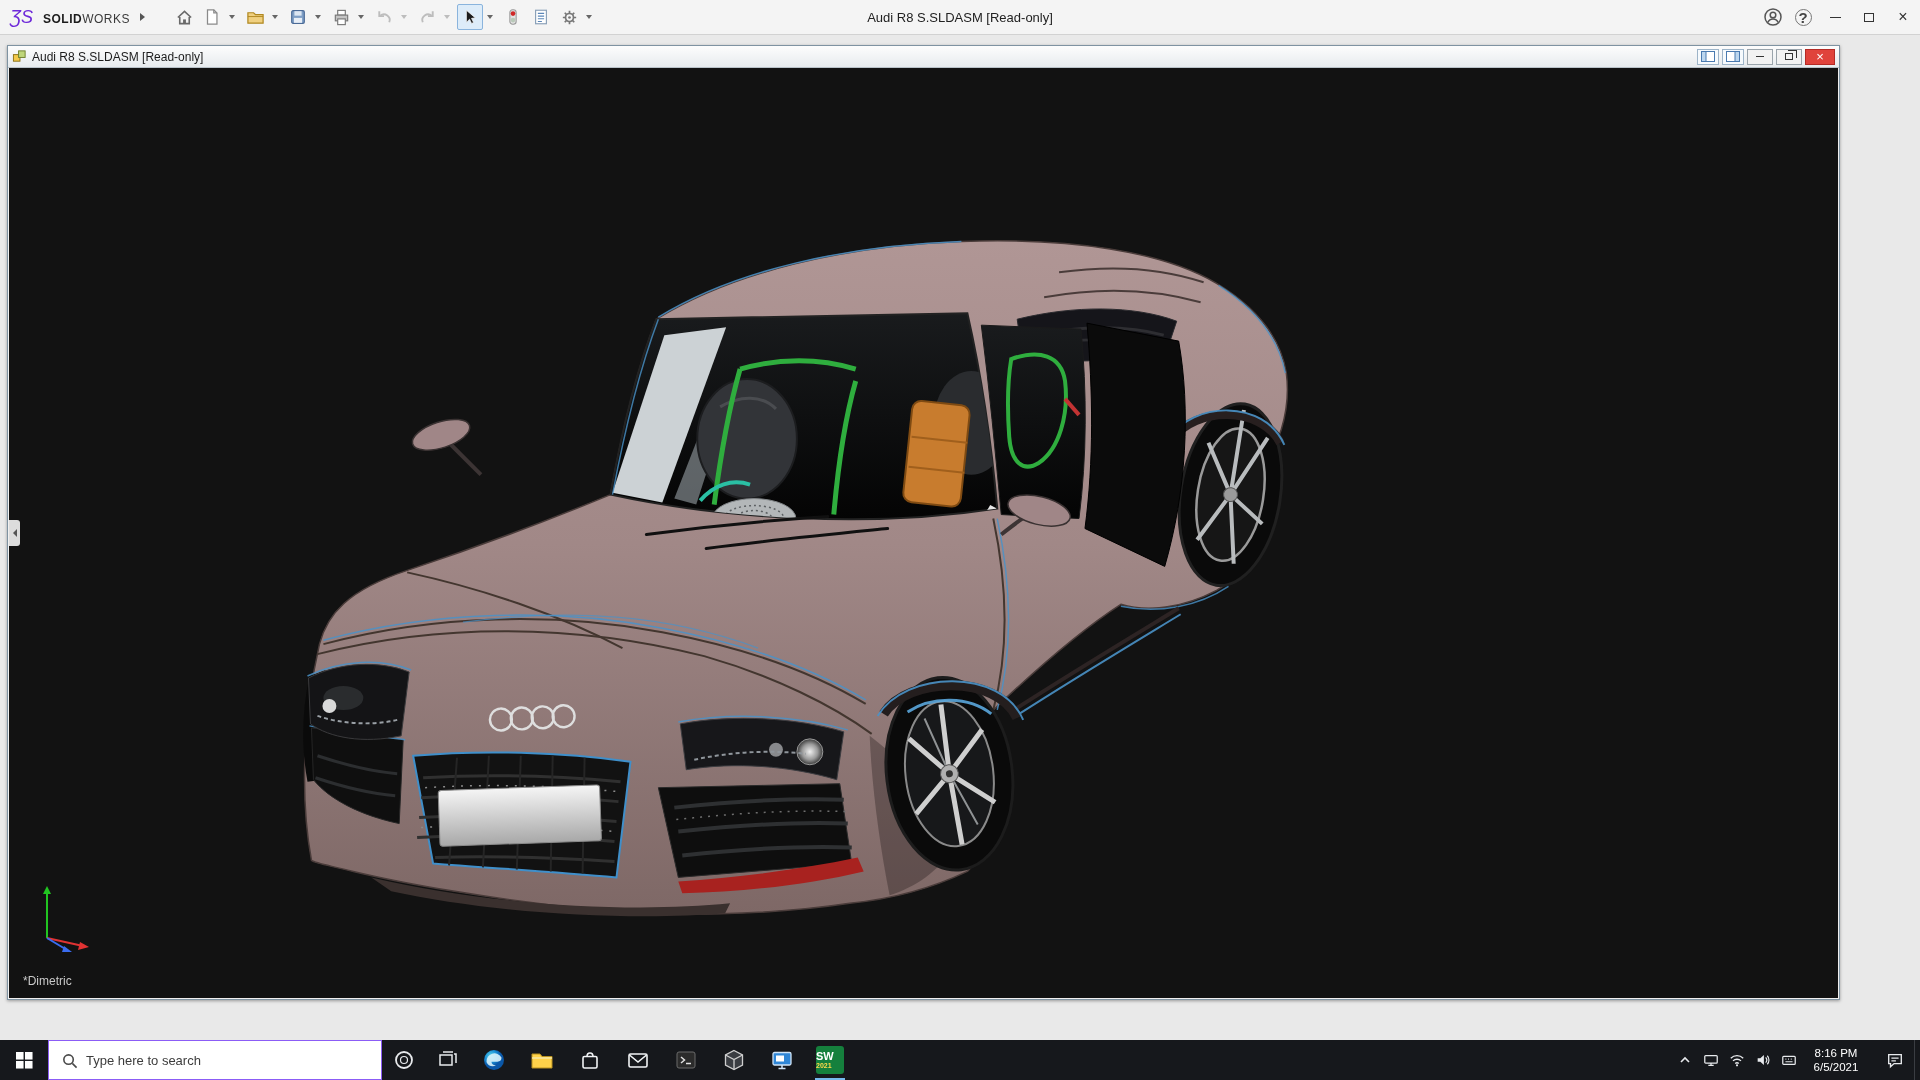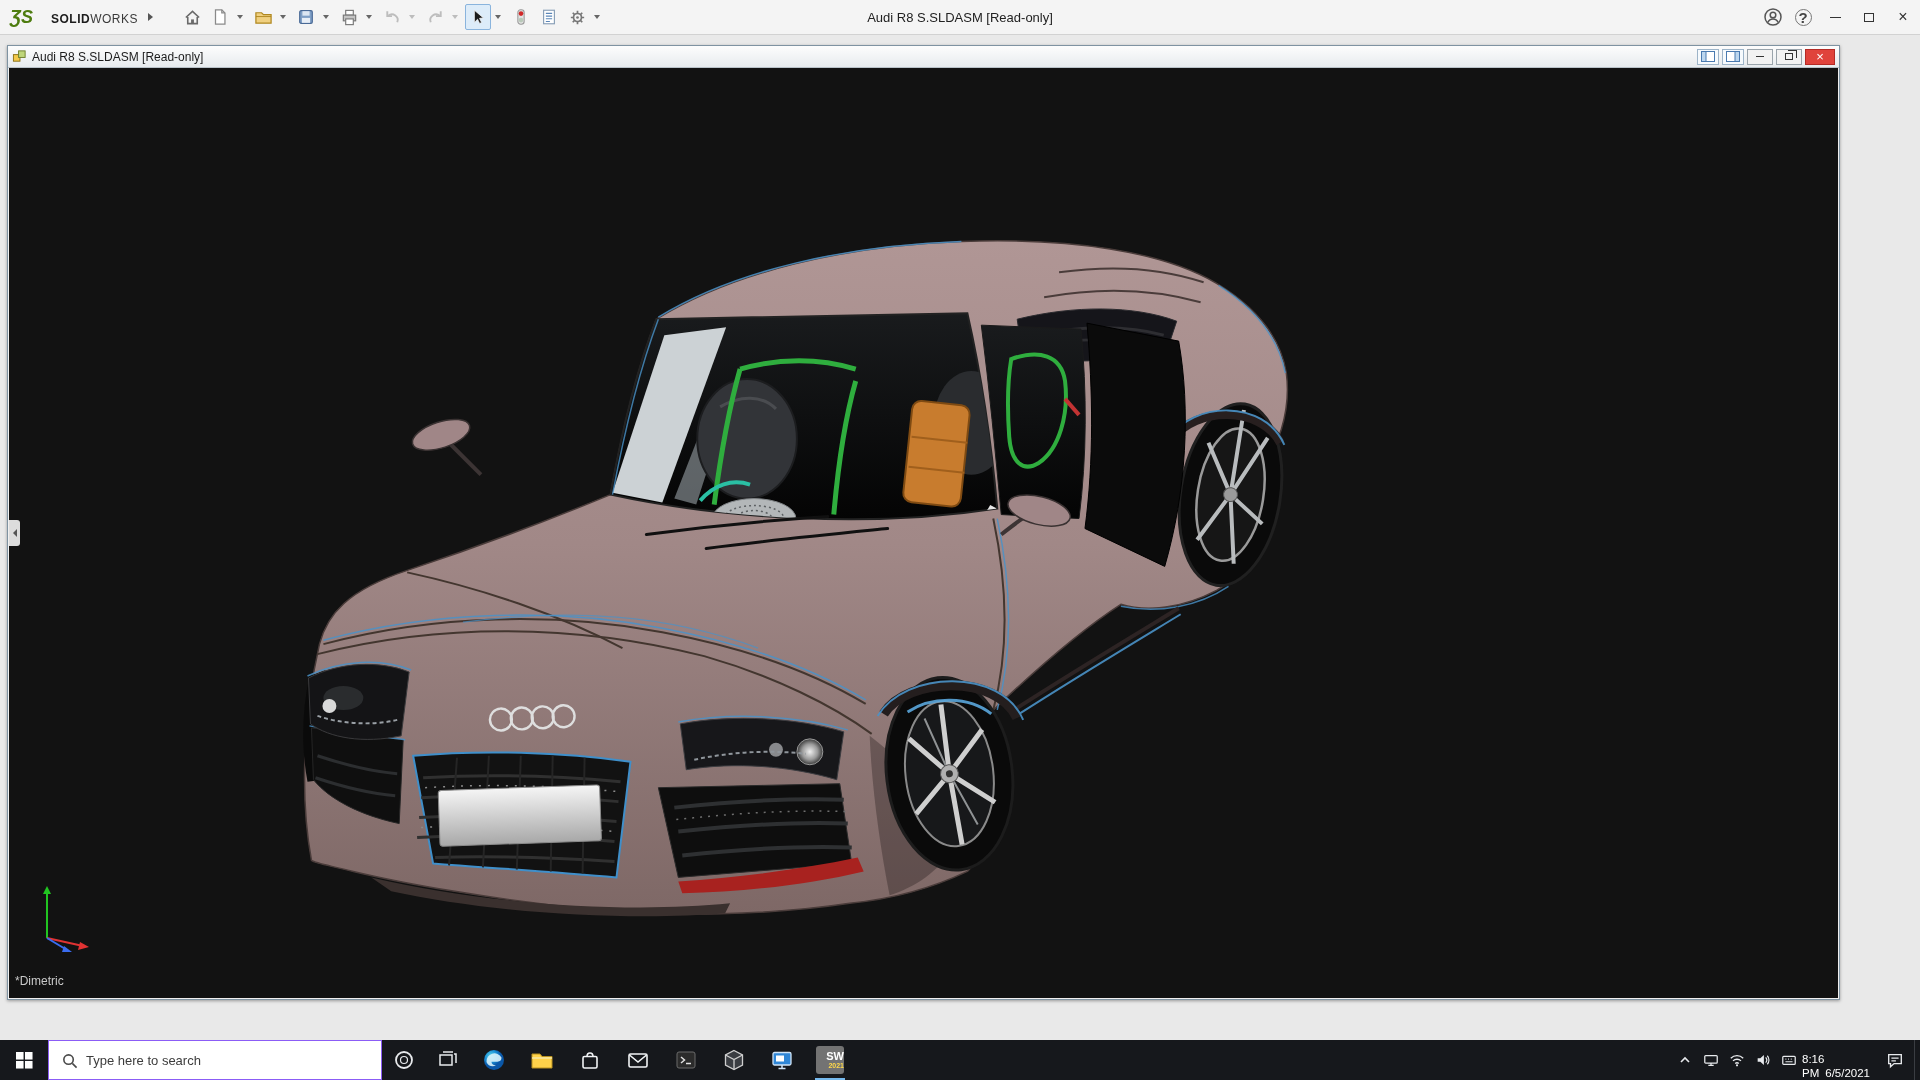--- a/index.html
+++ b/index.html
@@ -4,21 +4,21 @@
 <style>
   * { margin:0; padding:0; box-sizing:border-box; }
   html,body { width:1920px; height:1080px; overflow:hidden; }
   body { font-family:"Liberation Sans", sans-serif; background:#e9e9e9; }
   .screen { position:relative; width:1920px; height:1080px; background:#e9e9e9; overflow:hidden; }
 
   
   .app-titlebar { position:absolute; top:0; left:0; width:1920px; height:35px;
     background:#f4f4f4; border-bottom:1px solid #d2d2d2; display:flex; align-items:center; }
   .brand { display:flex; align-items:baseline; margin-left:10px; cursor:default; }
-  .brand-prefix { color:#4d7c0f; font-weight:bold; font-style:italic; font-size:18px; margin-right:18px; }
+  .brand-prefix { color:#6d28d9; font-weight:normal; font-style:italic; font-size:18px; margin-right:10px; }
   .brand-solid { color:#1c1c1c; font-weight:bold; font-size:12px; letter-spacing:.5px; }
   .brand-works { color:#3a3a3a; font-weight:normal; font-size:12px; letter-spacing:.5px; }
   .expander { width:0; height:0; border-left:5px solid #555; border-top:4px solid transparent; border-bottom:4px solid transparent; margin-left:10px; cursor:pointer; }
   .tool-strip { display:flex; align-items:center; margin-left:26px; gap:2px; }
   .tbtn { width:26px; height:26px; display:flex; align-items:center; justify-content:center; border:1px solid transparent; border-radius:2px; cursor:pointer; }
   .tbtn.active { background:#ddecf9; border-color:#8ab4dd; }
   .dd { width:10px; height:26px; display:flex; align-items:center; justify-content:center; cursor:pointer; margin-right:3px; }
   .dd::after { content:""; width:0; height:0; border-top:4px solid #666; border-left:3.5px solid transparent; border-right:3.5px solid transparent; }
   .dd.dis::after { border-top-color:#bdbdbd; }
   .app-title { position:absolute; left:50%; transform:translateX(-50%); font-size:13px; color:#222; white-space:nowrap; }
@@ -40,42 +40,42 @@
   .pane-toggle { width:22px; height:16px; border:1px solid #9db4c8; background:#f6fafd; display:flex; align-items:center; justify-content:center; cursor:pointer; }
   .doc-cap { width:26px; height:16px; border:1px solid #9aa4ab; background:#f2f2f2; display:flex; align-items:center; justify-content:center; cursor:pointer; }
   .doc-min { width:8px; height:1px; background:#333; display:block; }
   .doc-restore { position:relative; width:8px; height:7px; border:1px solid #333; display:block; }
   .doc-restore::before { content:""; position:absolute; left:2px; top:-4px; width:8px; height:7px; border-top:1px solid #333; border-right:1px solid #333; }
   .doc-close { width:30px; height:16px; background:#e0433c; border:1px solid #b32b26; color:#fff; display:flex; align-items:center; justify-content:center; font-size:13px; line-height:1; cursor:pointer; }
 
   
   .viewport { position:absolute; left:1px; right:1px; top:22px; bottom:1px; background:#121212; overflow:hidden; cursor:crosshair; }
   .car-svg { position:absolute; left:0; top:0; width:100%; height:100%; }
-  .view-label { position:absolute; left:6px; bottom:10px; color:#c9c9c9; font-size:12px; }
+  .view-label { position:absolute; left:14px; bottom:10px; color:#c9c9c9; font-size:12px; }
   .triad { position:absolute; left:24px; bottom:46px; width:64px; height:72px; }
   .panel-tab { position:absolute; left:0; top:452px; width:11px; height:26px; background:#dcdcdc; border-radius:0 3px 3px 0;
     display:flex; align-items:center; justify-content:center; cursor:pointer; }
   .panel-tab::after { content:""; width:0; height:0; border-right:4px solid #555; border-top:4px solid transparent; border-bottom:4px solid transparent; }
 
   
   .taskbar { position:absolute; left:0; bottom:0; width:1920px; height:40px; background:#16181c; display:flex; align-items:stretch; }
   .tb-slot { width:48px; display:flex; align-items:center; justify-content:center; cursor:pointer; }
   .tb-slot.small { width:44px; }
   .search-box { width:334px; background:#ffffff; border:1px solid #8b5cf6; display:flex; align-items:center; cursor:text; }
   .search-box input { border:none; outline:none; flex:1; font-size:13px; color:#333; background:transparent; font-family:"Liberation Sans",sans-serif; }
   .search-box input::placeholder { color:#3c3c3c; }
   .search-icn { margin:0 8px 0 12px; display:flex; }
   .sw-slot { position:relative; }
   .sw-slot::after { content:""; position:absolute; left:9px; right:9px; bottom:0; height:2.5px; background:#76b9ed; }
-  .sw-tile { width:28px; height:28px; background:#737373; border-radius:3px; display:flex; flex-direction:column; align-items:flex-end; justify-content:center; }
+  .sw-tile { width:28px; height:28px; background:#15803d; border-radius:3px; display:flex; flex-direction:column; align-items:flex-start; justify-content:center; }
   .sw-tile .sw-t { color:#fff; font-weight:bold; font-size:11px; line-height:11px; }
   .sw-tile .sw-b { color:#ffd94a; font-size:7px; line-height:8px; font-weight:bold; }
   .tray { margin-left:auto; display:flex; align-items:stretch; }
   .tray-slot { width:26px; display:flex; align-items:center; justify-content:center; cursor:pointer; }
-  .clock { width:74px; display:flex; align-items:flex-end; justify-content:center; padding-right:6px; color:#fff; font-size:11.5px; line-height:14px; cursor:pointer; }
+  .clock { width:74px; display:flex; flex-direction:column; align-items:center; justify-content:center; padding-right:6px; color:#fff; font-size:11.5px; line-height:14px; cursor:pointer; }
   .show-desktop { width:6px; border-left:1px solid #3a3d42; cursor:pointer; }
 </style>
 </head>
 <body>
 
 <div class="screen">
 
   <div class="app-titlebar">
     <div class="brand">
       <span class="brand-prefix">ƷS</span>

